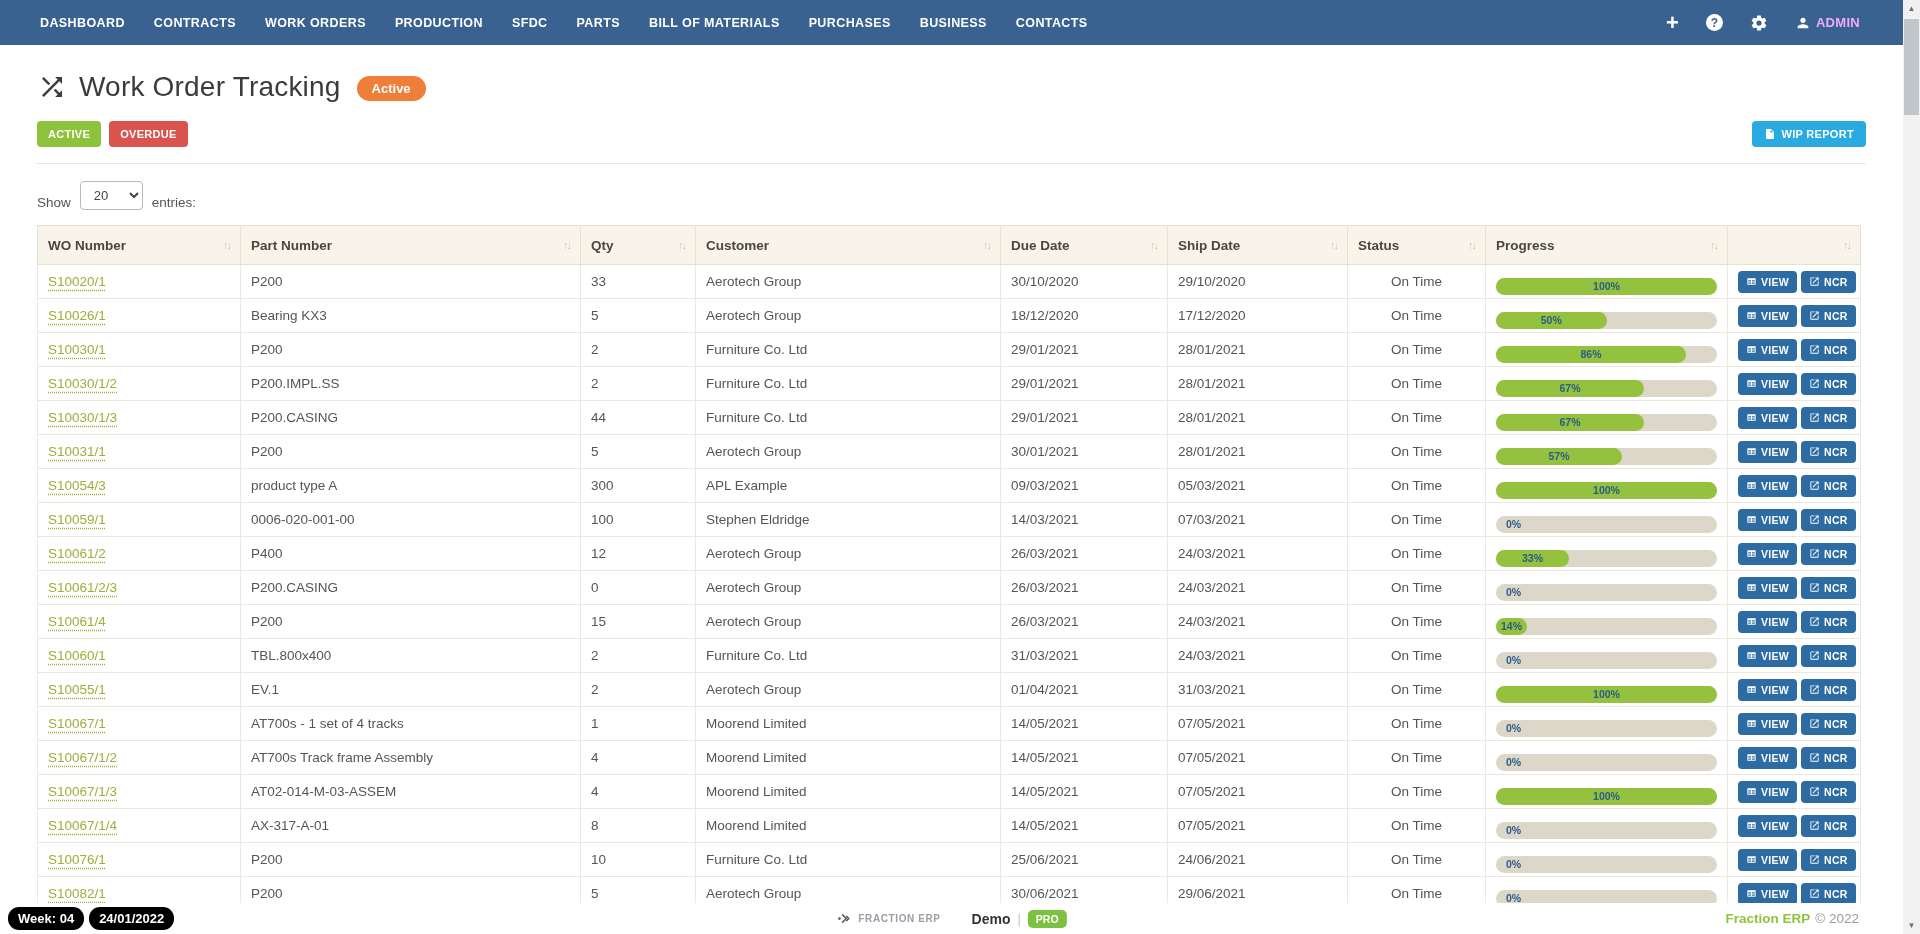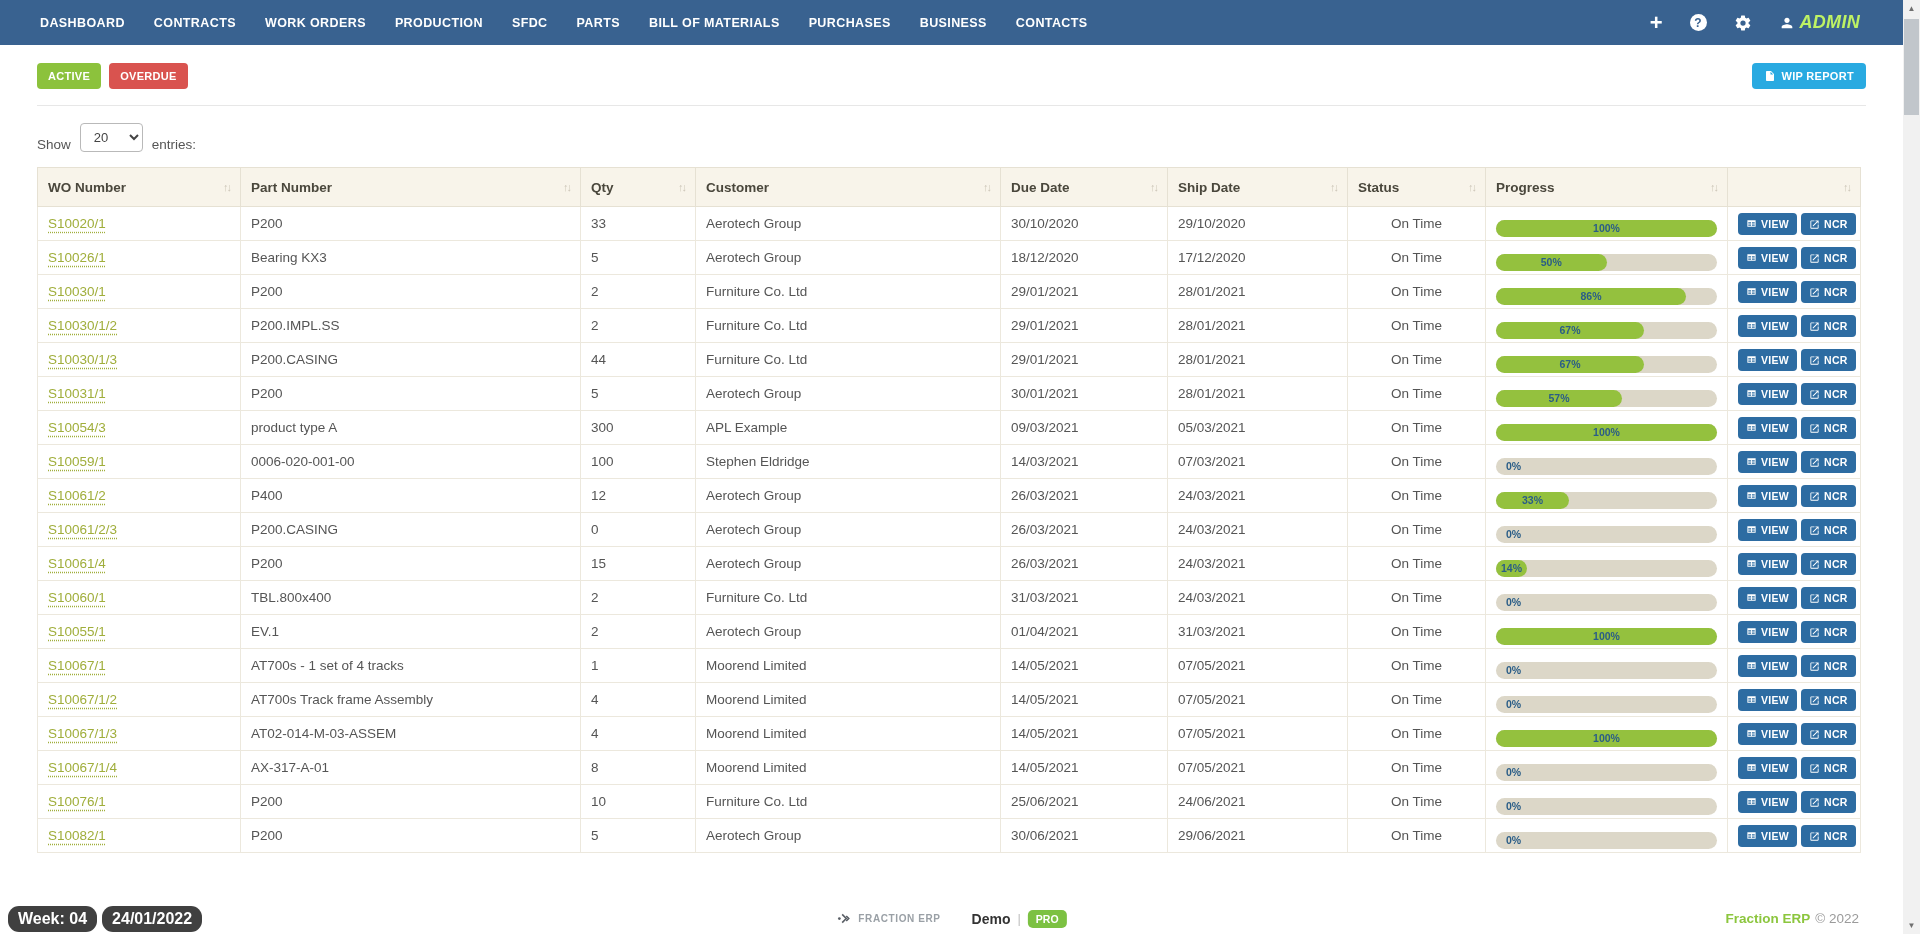--- a/index.html
+++ b/index.html
@@ -20,21 +20,21 @@
     text-decoration:none; white-space:nowrap; cursor:pointer;
   }
   .nav-right { display:flex; align-items:center; gap:27px; }
   .nav-ico { display:flex; align-items:center; cursor:pointer; color:#fff; }
   .plus-glyph { font-size:22px; font-weight:bold; line-height:1; color:#fff; }
   .help-badge {
     width:17px; height:17px; border-radius:50%; background:#fff; color:#396290;
     font-size:12px; font-weight:bold; display:flex; align-items:center; justify-content:center;
   }
   .admin-box { display:flex; align-items:center; gap:5px; cursor:pointer; }
-  .admin-label { color:#bef264; font-size:18px; font-weight:bold; letter-spacing:.3px;font-style:italic; }
+  .admin-label { color:#f0abfc; font-size:13px; font-weight:bold; letter-spacing:.3px; }
 
   
   .scrollbar {
     position:absolute; top:0; right:0; bottom:0; width:17px;
     background:#f1f1f1; z-index:50;
   }
   .sb-arrow {
     position:absolute; left:0; width:17px; height:17px; color:#6f6f6f;
     font-size:8px; display:flex; align-items:center; justify-content:center; cursor:pointer;
   }
@@ -103,30 +103,30 @@
   }
   .plabel { font-size:10.5px; font-weight:bold; color:#2a5d87; white-space:nowrap; }
   .track-label { position:absolute; left:10px; top:50%; transform:translateY(-50%); display:none; }
   .pbar.zero .track-label { display:block; }
 
   .btn-act {
     background:#2d6ca2; color:#fff; border:none; border-radius:4px; cursor:pointer;
     font-family:inherit; font-size:10.5px; font-weight:bold; letter-spacing:.3px;
     padding:5px 8px; display:inline-flex; align-items:center; gap:4px; vertical-align:middle;
   }
-  .btn-act + .btn-act { margin-left:4px;align-items:flex-end; }
+  .btn-act + .btn-act { margin-left:4px; }
 
   
   .footer {
     position:absolute; left:0; right:17px; bottom:0; height:31px; background:#fff;
     display:flex; align-items:center; z-index:40; padding:0 44px 0 8px;
   }
   .footer-left { display:flex; align-items:center; gap:5px; }
   .pill-gray {
-    background:#404040; color:#fff; font-size:16px; font-weight:bold;
+    background:#000000; color:#fff; font-size:13px; font-weight:bold;
     padding:4px 10px; border-radius:11px; white-space:nowrap;text-align:right;
   }
   .footer-center {
     position:absolute; left:50%; transform:translateX(-50%);
     display:flex; align-items:center; gap:7px;
   }
   .brand-mark { color:#9aa0a6; font-size:10px; font-weight:bold; letter-spacing:.6px; }
   .brand-mode { color:#333; font-size:14px; font-weight:bold;padding-left:24px; }
   .brand-sep { color:#c0c0c0; font-size:13px; }
   .pill-pro {
@@ -185,20 +185,29 @@
 </div>
 
 <div class="scrollbar">
   <span class="sb-arrow sb-up">▲</span>
   <span class="sb-thumb"></span>
   <span class="sb-arrow sb-down">▼</span>
 </div>
 
 <div class="content">
 
+  <div class="page-header">
+    <span class="title-icon">
+      <svg width="30" height="30" viewBox="0 0 24 24" fill="#3f3f3f">
+          <path d="M10.59 9.17 5.41 4 4 5.41l5.17 5.17 1.42-1.41zM14.5 4l2.04 2.04L4 18.59 5.41 20 17.96 7.46 20 9.5V4h-5.5zm.33 9.41-1.41 1.41 3.13 3.13L14.5 20H20v-5.5l-2.04 2.04-3.13-3.13z"></path>
+        </svg>
+    </span>
+    <span class="page-title">Work Order Tracking</span>
+    <span class="badge-active">Active</span>
+  </div>
 
   <div class="filter-row">
     <div class="filter-left">
       <button class="btn-sm btn-active-f">ACTIVE</button>
       <button class="btn-sm btn-overdue-f">OVERDUE</button>
     </div>
     <button class="btn-wip">
       <span style="display:flex">
         <svg width="12" height="12" viewBox="0 0 24 24" fill="#ffffff">
             <path d="M14 2H6c-1.1 0-2 .9-2 2v16c0 1.1.9 2 2 2h12c1.1 0 2-.9 2-2V8l-6-6zm-1 7V3.5L18.5 9H13z"></path>

